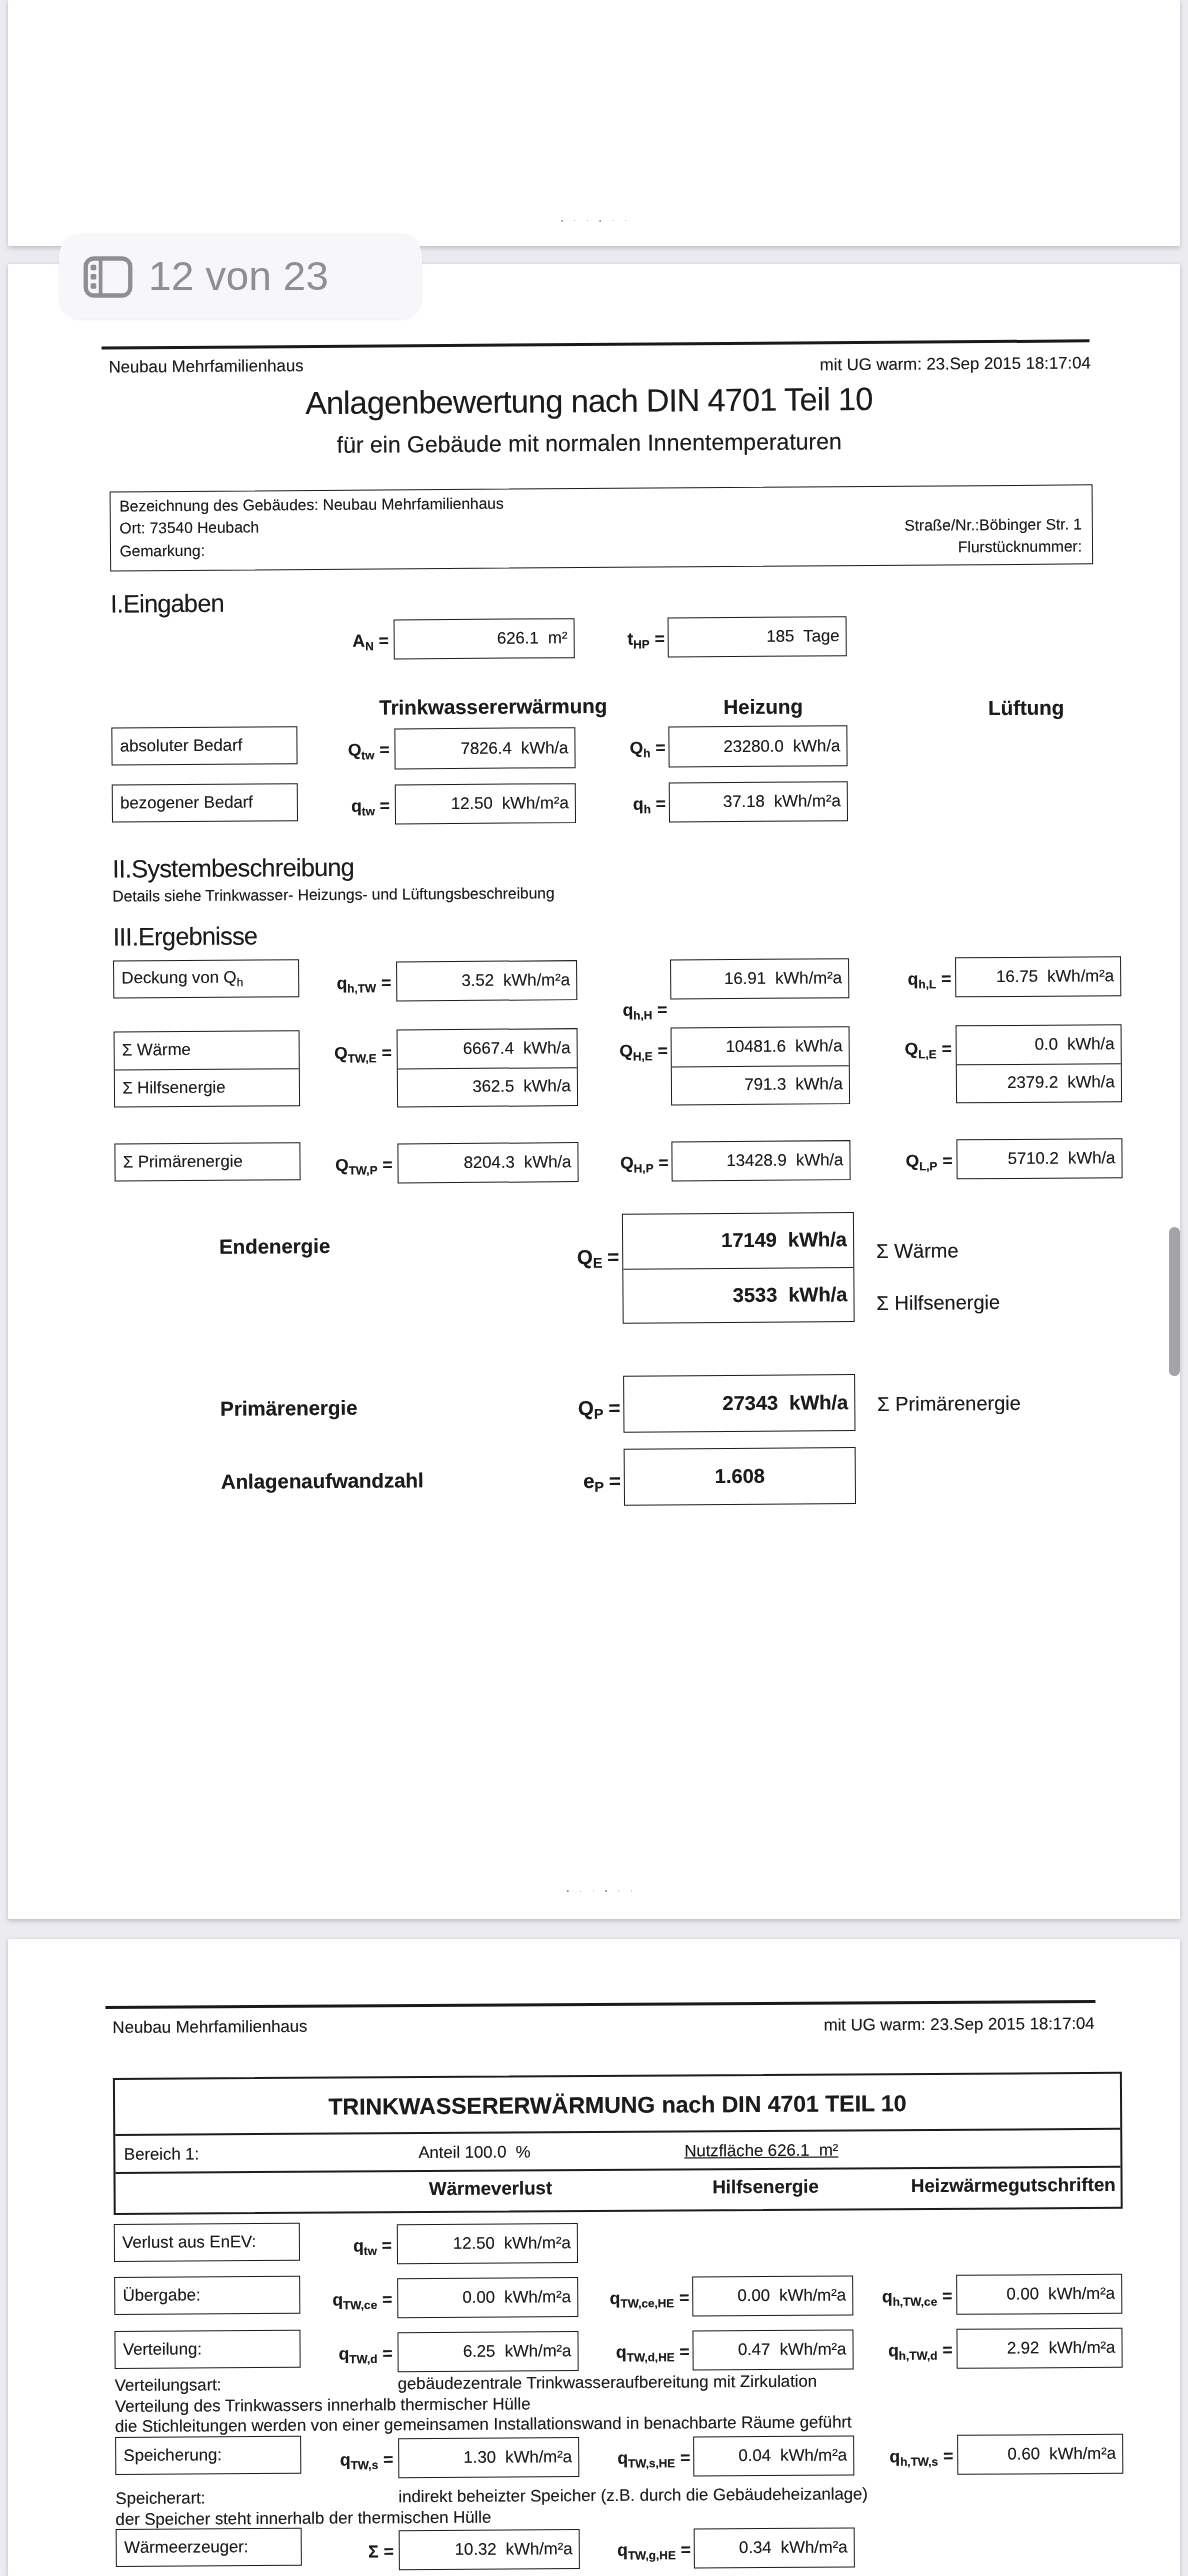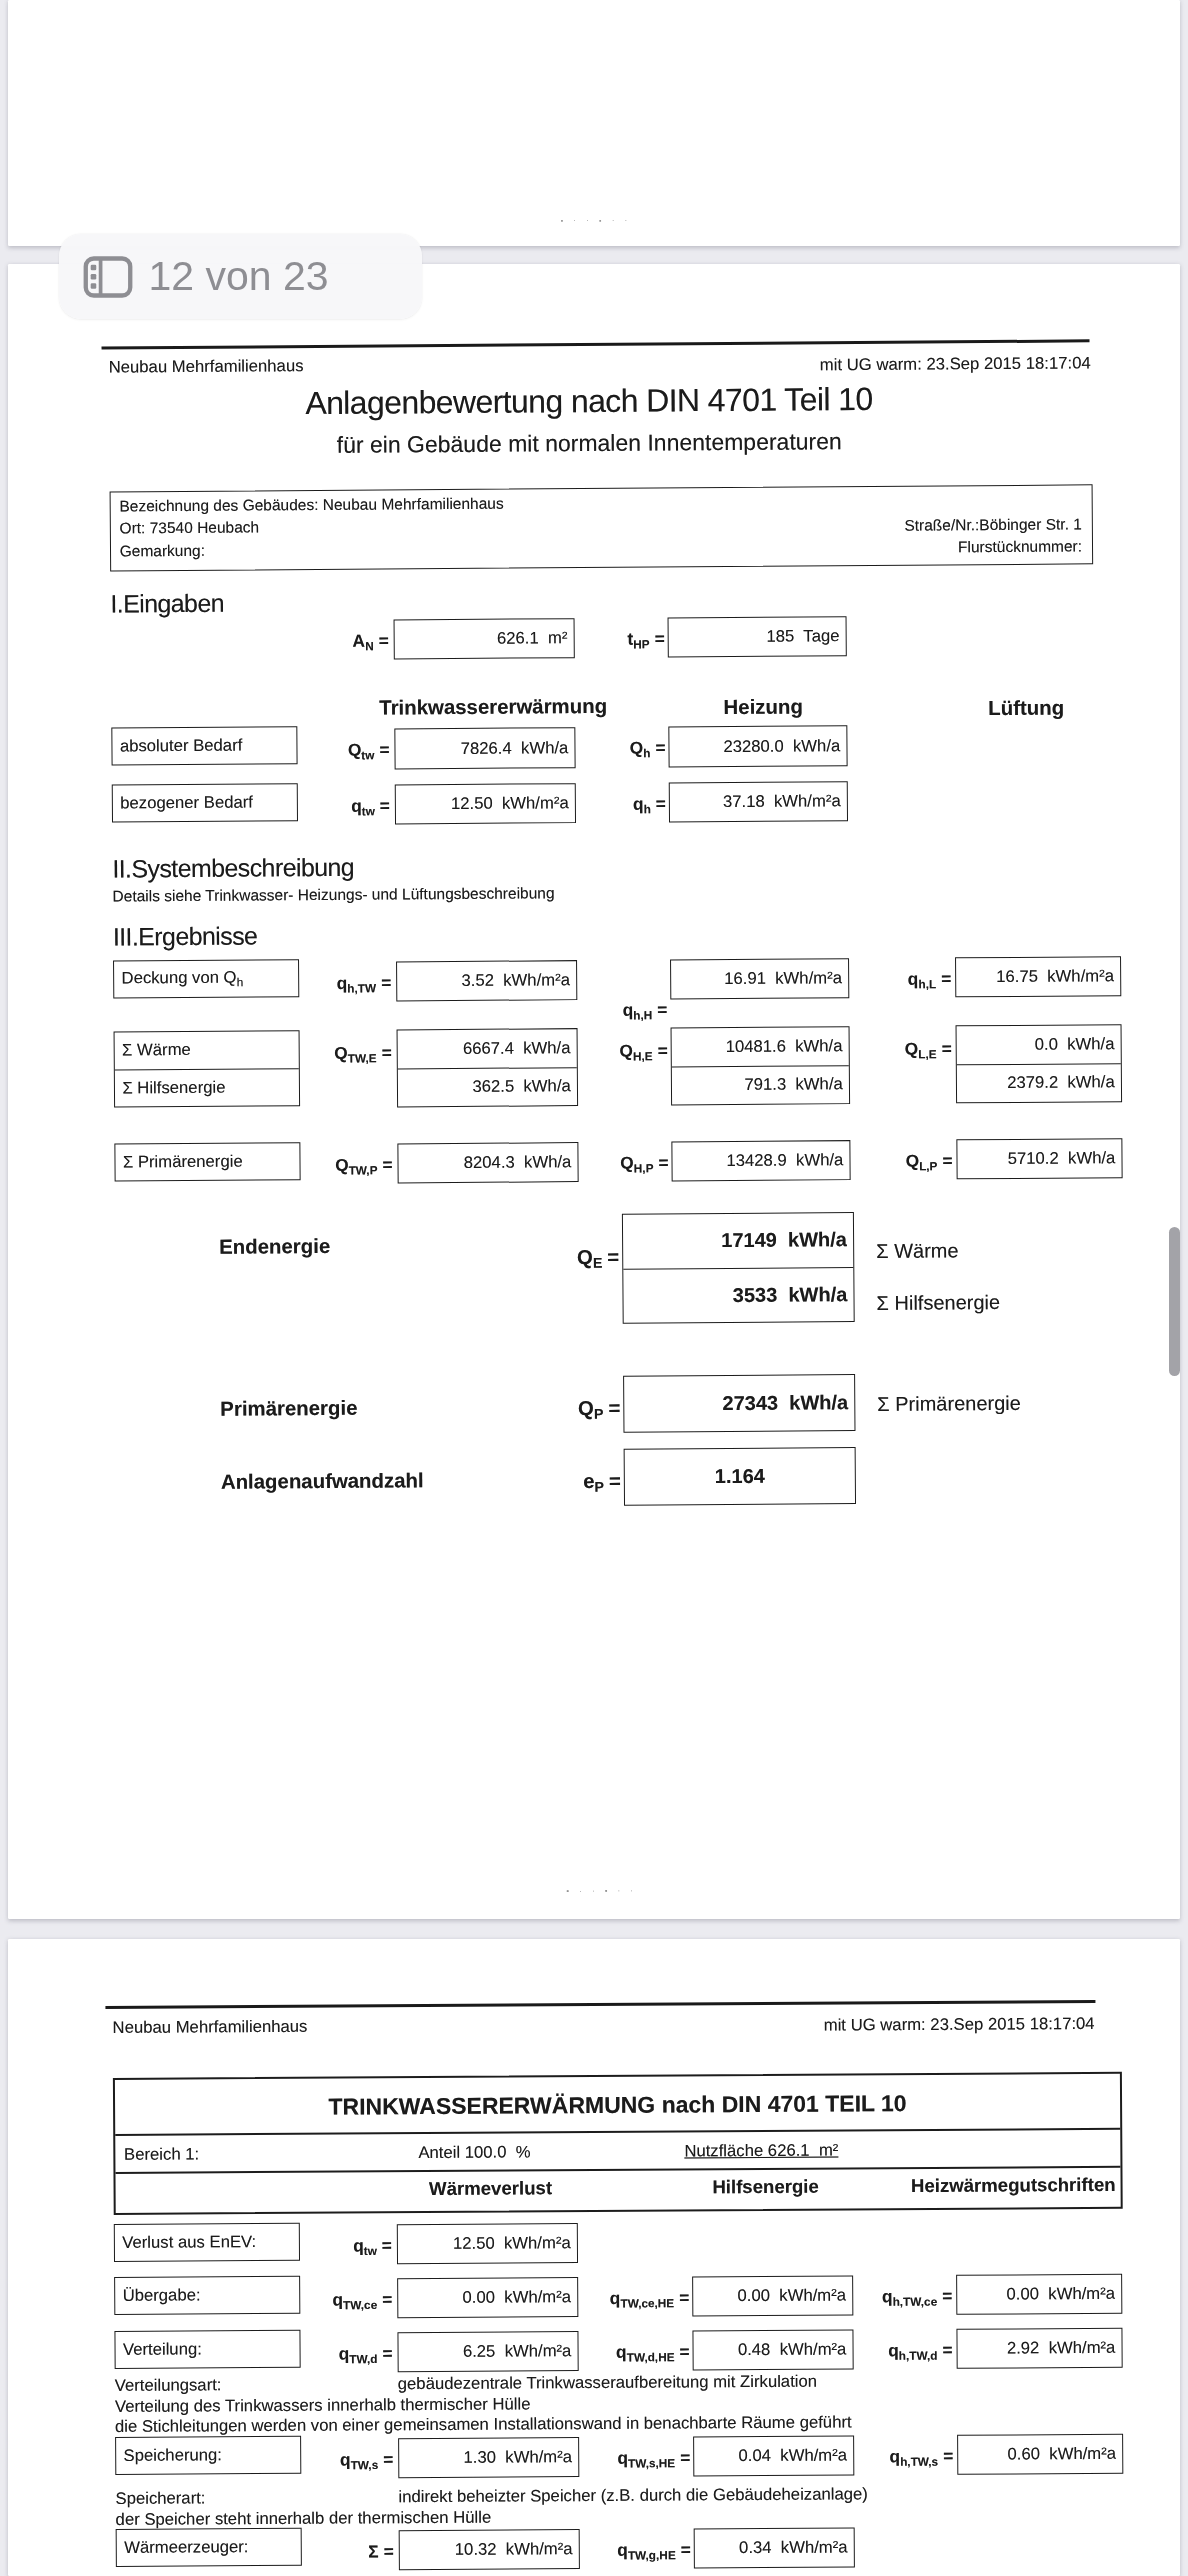--- a/index.html
+++ b/index.html
@@ -200,21 +200,21 @@
     <div class="abs big" style="left:210px;top:1131px;">Primärenergie</div>
     <div class="abs sym" style="left:492px;top:1133px;width:118px;font-size:20.4px;"><span>Q</span><sub style="font-size:14.2px;">P</sub><span class="eq">=</span></div>
     <div class="abs vbox bigbox" style="left:613px;top:1112px;width:232px;height:57px;font-size:20px;font-weight:600;">
         <span>27343  kWh/a</span>
       </div>
     <div class="abs rlab" style="left:867px;top:1131px;">Σ Primärenergie</div>
 
     <div class="abs big" style="left:210px;top:1204px;">Anlagenaufwandzahl</div>
     <div class="abs sym" style="left:492px;top:1206px;width:118px;font-size:20.4px;text-align:right;"><span>e</span><sub style="font-size:14.2px;">P</sub><span class="eq">=</span></div>
     <div class="abs vbox" style="left:613px;top:1185px;width:232px;height:57px;font-size:20px;font-weight:600;justify-content:center;padding-right:0;">
-        <span>1.164</span>
+        <span>1.608</span>
       </div>
 
     <div class="abs marks" style="left:464px;top:1623px;width:248px;">▪ ·    · ▪      · ·</div>
   </div>
 </div>
 
 <div class="page" style="top:1939px;height:637px;">
   <div class="abs scan" style="left:0;top:0;right:0;bottom:0;transform:rotate(-0.35deg);">
 
     <div class="abs rule" style="left:99px;top:64px;width:990px;"></div>
@@ -257,21 +257,21 @@
         <span>0.00  kWh/m²a</span>
       </div>
 
     <div class="abs lbox" style="left:106px;top:389px;width:186px;height:38px;"><span>Verteilung:</span></div>
     <div class="abs sym" style="left:266px;top:403px;width:118px;"><span>q</span><sub>TW,d</sub><span class="eq">=</span></div>
     <div class="abs vbox" style="left:389px;top:392px;width:181px;height:40px;">
         <span>6.25  kWh/m²a</span>
       </div>
     <div class="abs sym" style="left:560px;top:403px;width:121px;"><span>q</span><sub>TW,d,HE</sub><span class="eq">=</span></div>
     <div class="abs vbox" style="left:684px;top:392px;width:161px;height:40px;">
-        <span>0.48  kWh/m²a</span>
+        <span>0.47  kWh/m²a</span>
       </div>
     <div class="abs sym" style="left:823px;top:403px;width:121px;"><span>q</span><sub>h,TW,d</sub><span class="eq">=</span></div>
     <div class="abs vbox" style="left:948px;top:392px;width:166px;height:40px;">
         <span>2.92  kWh/m²a</span>
       </div>
 
     <div class="abs txt" style="left:106px;top:434px;">Verteilungsart:</div>
     <div class="abs txt" style="left:389px;top:434px;">gebäudezentrale Trinkwasseraufbereitung mit Zirkulation</div>
     <div class="abs txt" style="left:106px;top:455px;">Verteilung des Trinkwassers innerhalb thermischer Hülle</div>
     <div class="abs txt" style="left:106px;top:475px;">die Stichleitungen werden von einer gemeinsamen Installationswand in benachbarte Räume geführt</div>

